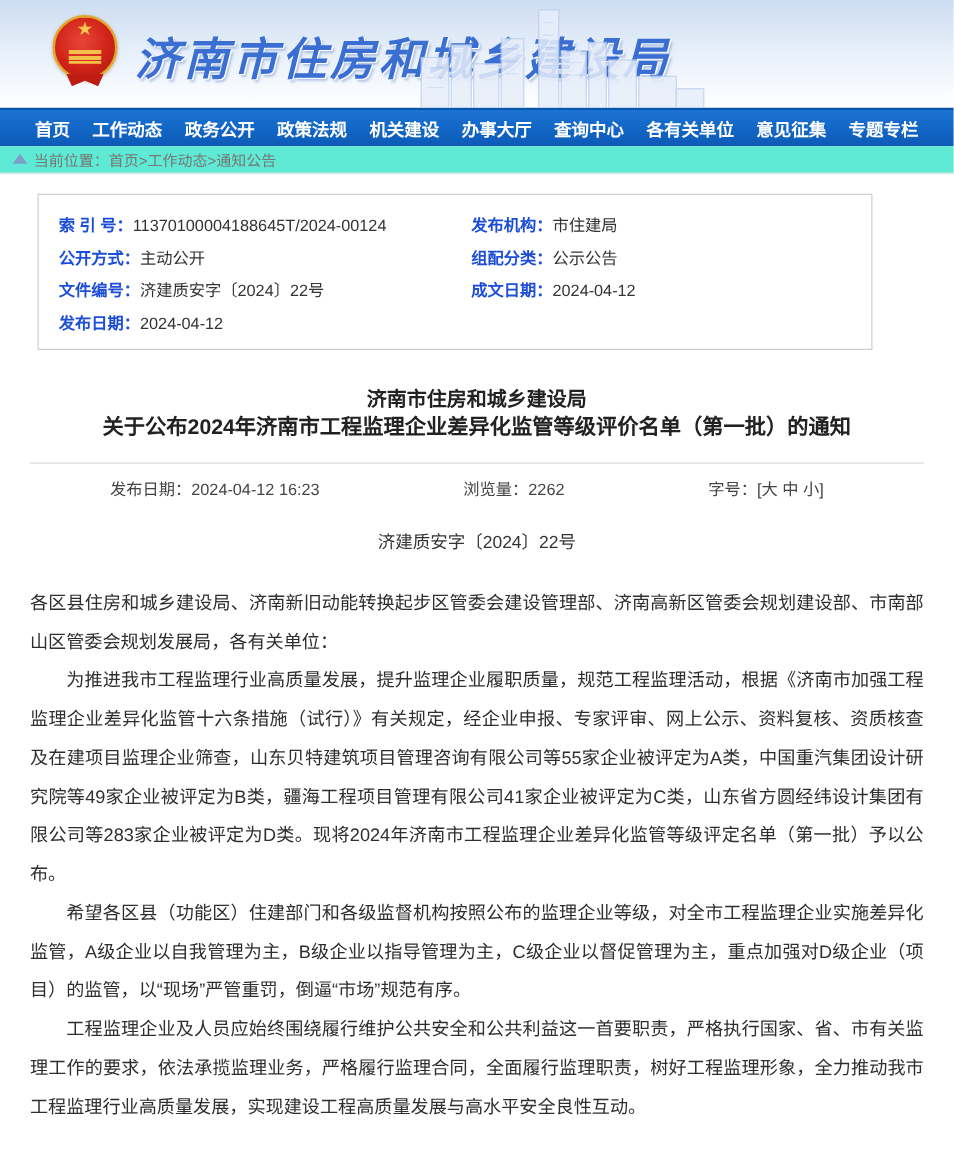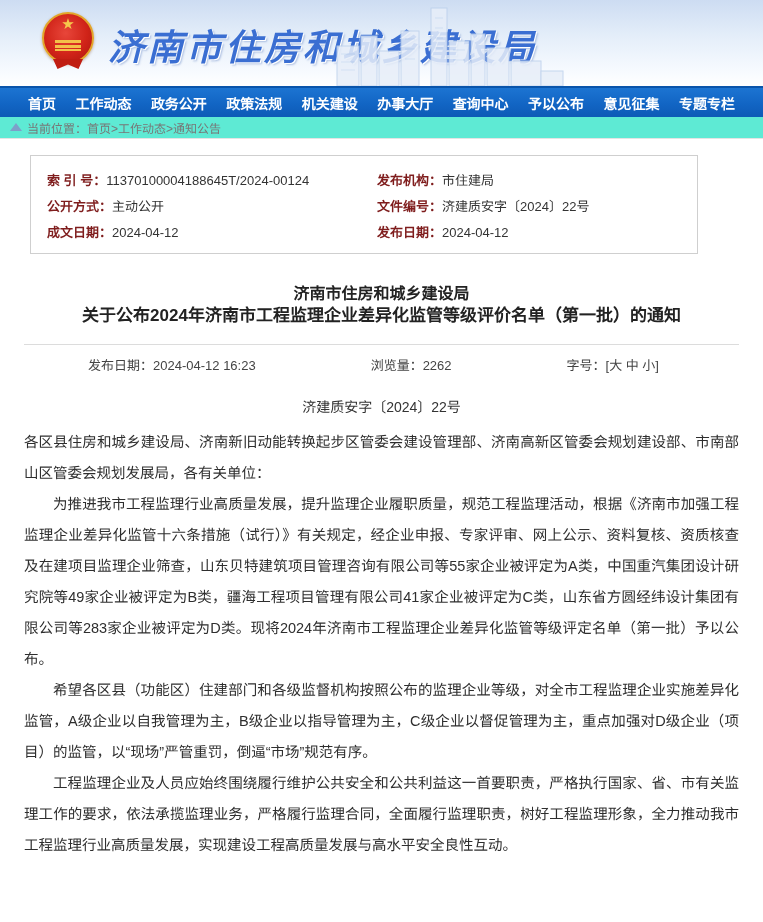--- a/index.html
+++ b/index.html
@@ -121,21 +121,21 @@
     margin: 16px 6px 0 6px;
     width: 668px;
     border: 1px solid #cfcfcf;
     padding: 14px 0 12px 16px;
     display: grid;
     grid-template-columns: 330px 1fr;
     row-gap: 7px;
     font-size: 13px;
   }
   .meta-field { white-space: nowrap; }
-  .meta-field .f-label { font-weight: bold; color: #7f1d1d; }
+  .meta-field .f-label { font-weight: bold; color: #1d4ed8; }
   .meta-field .f-value { color: #333; }
 
   .org-title {
     text-align: center;
     font-size: 16px;
     font-weight: bold;
     color: #222;
     margin-top: 26px;
   }
   .article-title {
@@ -156,21 +156,21 @@
   }
   .meta-row .fontsize-switch { cursor: pointer; }
 
   .doc-number {
     text-align: center;
     font-size: 14px;
     color: #333;
     margin-top: 22px;
   }
 
-  .article-body { margin-top: 11px; font-size: 14.5px; color: #2e2e2e; }
+  .article-body { margin-top: 26px; font-size: 14.5px; color: #2e2e2e; }
   .article-body p {
     line-height: 31px;
     text-align: justify;
     text-indent: 2em;
   }
   .article-body p.no-indent { text-indent: 0; }
 </style>
 </head>
 <body>
 
@@ -210,21 +210,21 @@
 </div>
 
 <div class="main-nav">
   <a class="nav-item">首页</a>
   <a class="nav-item">工作动态</a>
   <a class="nav-item">政务公开</a>
   <a class="nav-item">政策法规</a>
   <a class="nav-item">机关建设</a>
   <a class="nav-item">办事大厅</a>
   <a class="nav-item">查询中心</a>
-  <a class="nav-item">予以公布</a>
+  <a class="nav-item">各有关单位</a>
   <a class="nav-item">意见征集</a>
   <a class="nav-item">专题专栏</a>
 </div>
 
 <div class="breadcrumb-bar">
   <span class="home-icon"></span>
   <span>当前位置：</span>
   <span class="breadcrumb-path">首页&gt;工作动态&gt;通知公告</span>
 </div>
 
@@ -232,20 +232,23 @@
 
   <div class="doc-meta-box">
     <div class="meta-field">
       <span class="f-label">索 引 号：</span><span class="f-value">11370100004188645T/2024-00124</span>
     </div>
     <div class="meta-field">
       <span class="f-label">发布机构：</span><span class="f-value">市住建局</span>
     </div>
     <div class="meta-field">
       <span class="f-label">公开方式：</span><span class="f-value">主动公开</span>
+    </div>
+    <div class="meta-field">
+      <span class="f-label">组配分类：</span><span class="f-value">公示公告</span>
     </div>
     <div class="meta-field">
       <span class="f-label">文件编号：</span><span class="f-value">济建质安字〔2024〕22号</span>
     </div>
     <div class="meta-field">
       <span class="f-label">成文日期：</span><span class="f-value">2024-04-12</span>
     </div>
     <div class="meta-field">
       <span class="f-label">发布日期：</span><span class="f-value">2024-04-12</span>
     </div>

